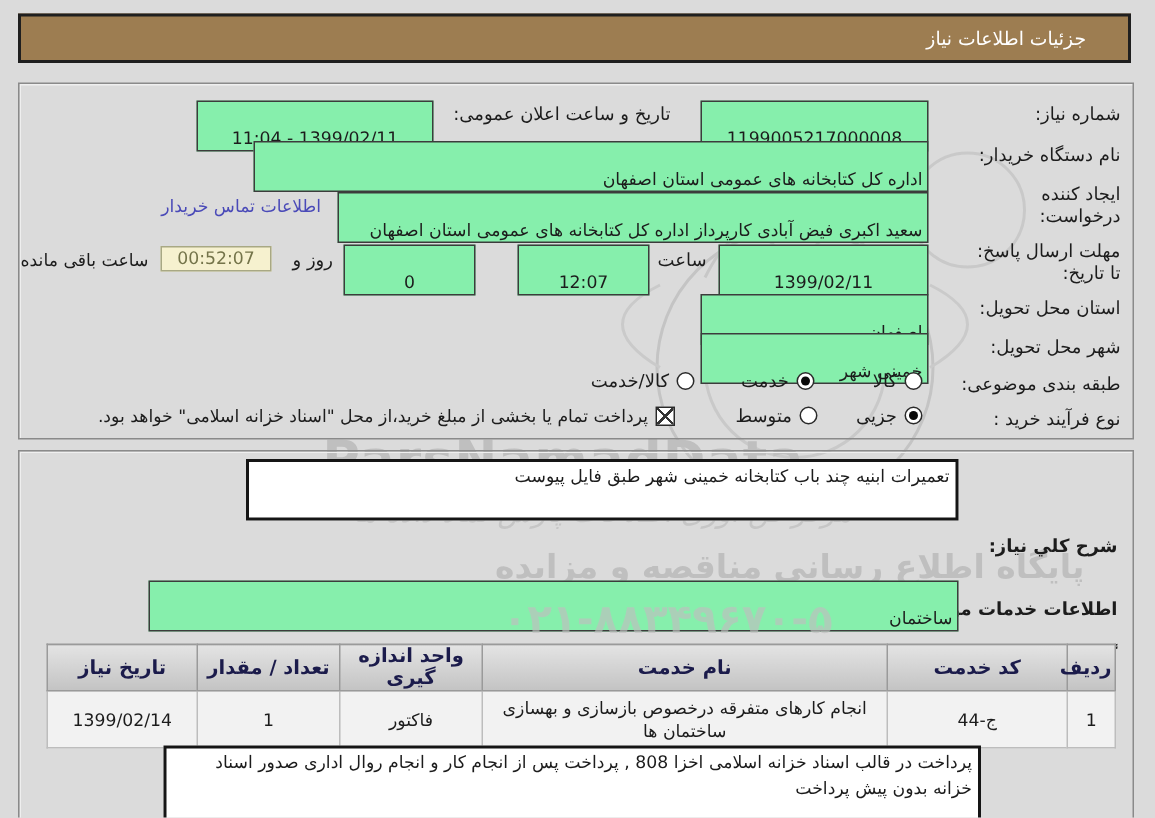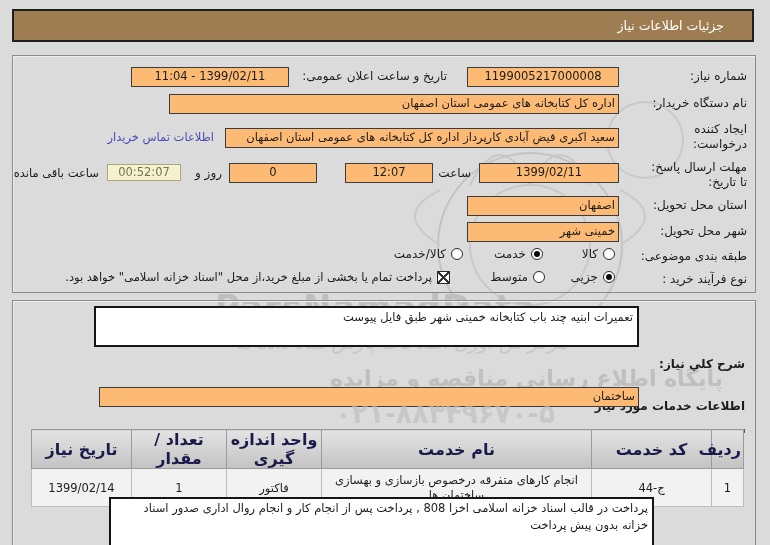--- a/index.html
+++ b/index.html
@@ -20,22 +20,22 @@
   }
 
   
   .panel { position:absolute; border:1px solid #8a8a8a; box-shadow:inset 1px 1px 0 #efefef; }
   #panel-details  { left:12px; top:55px;  width:744px; height:238px; }
   #panel-services { left:12px; top:300px; width:744px; height:250px; }
 
   .lbl { position:absolute; white-space:nowrap; color:#1c1c1c; }
   .lbl.bold { font-weight:bold;margin-top:40px; }
   .field {
-    position:absolute; background:#fdba74; border:1px solid #3c3c3c;
-    height:20px; font-size:11.5px; line-height:17px; padding:0 3px;
+    position:absolute; background:#86efac; border:1px solid #3c3c3c;
+    height:20px; font-size:11.5px; line-height:17px; padding:16px 3px;
     overflow:hidden; white-space:nowrap;
   }
   .field.center { text-align:center; }
   .bigbox {
     position:absolute; background:#ffffff; border:2px solid #151515;
     font-size:11.5px; padding:1px 4px; line-height:16px; overflow:hidden;
   }
   .link { position:absolute; color:#4a4ab8; font-size:11.5px; white-space:nowrap; cursor:pointer; }
   .countdown {
     position:absolute; background:#f6f1cf; border:1px solid #a8a884;
@@ -61,21 +61,21 @@
     flex:0 0 auto;
   }
 
   
   .svc-table {
     position:absolute; left:18px; top:128px; width:712px;
     border-collapse:collapse; direction:rtl; table-layout:fixed;
   }
   .svc-table th {
     background:linear-gradient(#e3e3e3,#c3c3c3);
-    color:#1b1b4b; font-size:16px; font-weight:bold;
+    color:#1b1b4b; font-size:13px; font-weight:bold;
     border:1px solid #9a9a9a; height:26px; padding:0 2px;
   }
   .svc-table td {
     background:#f2f2f2; border:1px solid #bdbdbd; height:38px;
     text-align:center; font-size:11.5px; padding:0 3px; color:#1c1c1c;
   }
 
   
   .wm { position:absolute; color:#bfbfbf; pointer-events:none; white-space:nowrap; }
   .wm-under { z-index:1; }
@@ -162,21 +162,21 @@
     </div>
     <div class="opt" style="right:305px; top:214px;">
       <span class="checkbox"></span>
       <span style="font-size:11.5px;">پرداخت تمام یا بخشی از مبلغ خرید،از محل "اسناد خزانه اسلامی" خواهد بود.</span>
     </div>
   </div>
 
   <div class="panel" id="panel-services">
 
     <span class="lbl bold" style="right:10px; top:16px;">شرح کلي نیاز:</span>
-    <div class="bigbox" style="right:116px; top:5px; width:545px; height:41px;">تعمیرات ابنیه چند باب کتابخانه خمینی شهر طبق فایل پیوست</div>
+    <div class="bigbox" style="right:116px; top:5px; width:475px; height:41px;">تعمیرات ابنیه چند باب کتابخانه خمینی شهر طبق فایل پیوست</div>
 
     <span class="lbl bold" style="right:10px; top:58px;">اطلاعات خدمات مورد نیاز</span>
 
     <span class="lbl bold" style="right:10px; top:88px;">گروه خدمت:</span>
     <div class="field" style="right:116px; top:86px; width:540px;">ساختمان</div>
 
     <table class="svc-table">
       <colgroup>
         <col style="width:32px">
           <col style="width:120px">

